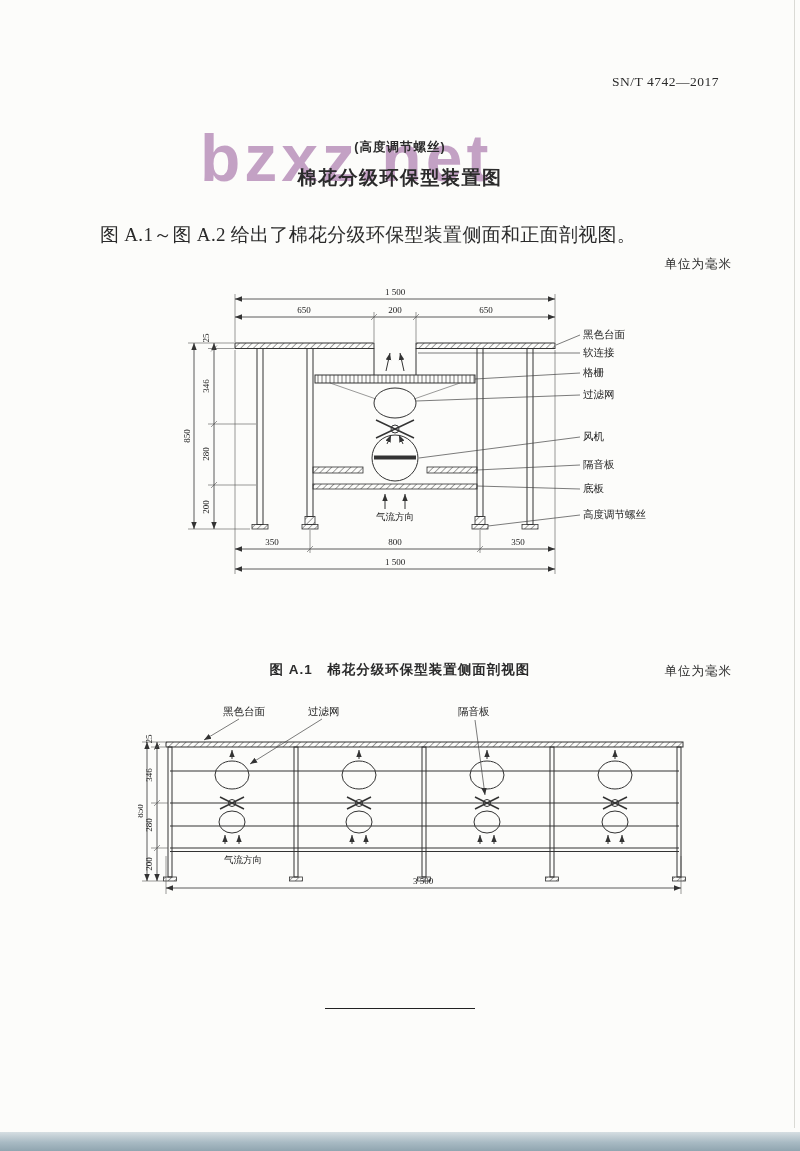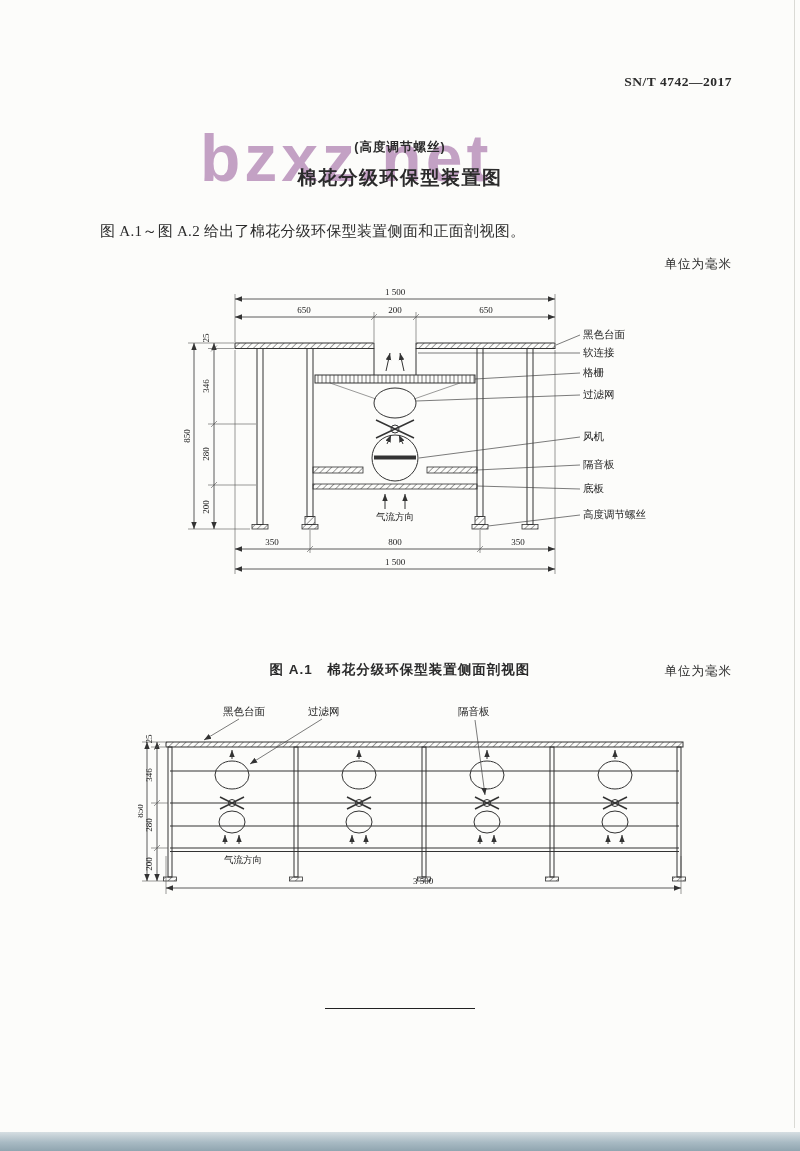--- a/index.html
+++ b/index.html
@@ -1,26 +1,26 @@
 <!DOCTYPE html>
 <html><head>
 <meta charset="utf-8">
 <style>
   html,body{margin:0;padding:0;background:#e8e8e5;}
   .page{position:relative;width:800px;height:1151px;margin:0 auto;background:#fcfcfa;overflow:hidden;
         font-family:"Liberation Serif",serif;color:#2b2b2b;}
   .watermark{position:absolute;left:200px;top:120px;font-family:"Liberation Sans",sans-serif;
         font-weight:bold;font-size:66px;letter-spacing:4px;color:#701a75;opacity:.40;user-select:none;}
-  .doc-number{position:absolute;top:74px;right:68px;font-size:13.5px;font-weight:700;letter-spacing:.5px;}
+  .doc-number{position:absolute;top:74px;right:81px;font-size:13.5px;font-weight:400;letter-spacing:.5px;}
   .title-block{position:absolute;top:130px;left:0;width:100%;text-align:center;
         font-family:"Liberation Sans",sans-serif;font-weight:bold;}
   .t1{font-size:14.5px;letter-spacing:7px;}
   .t2{font-size:12.5px;margin-top:9px;letter-spacing:1px;}
   .t3{font-size:19px;margin-top:9px;letter-spacing:1.5px;}
-  .intro{position:absolute;left:100px;top:222px;font-size:15px;margin:0;letter-spacing:.3px;}
+  .intro{position:absolute;left:100px;top:222px;font-size:19px;margin:0;letter-spacing:.3px;}
   .units{position:absolute;right:68px;font-size:12.5px;letter-spacing:1px;font-family:Liberation Serif, serif;}
   .units1{top:256px;}
   .units2{top:663px;}
   .fig{position:absolute;}
   .fig1{left:180px;top:281px;}
   .fig2{left:138px;top:694px;}
   .caption{position:absolute;left:0;width:100%;text-align:center;font-family:"Liberation Sans",sans-serif;
         font-weight:bold;font-size:13.5px;letter-spacing:1px;}
   .cap1{top:661px;}
   .cap2{top:948px;}

